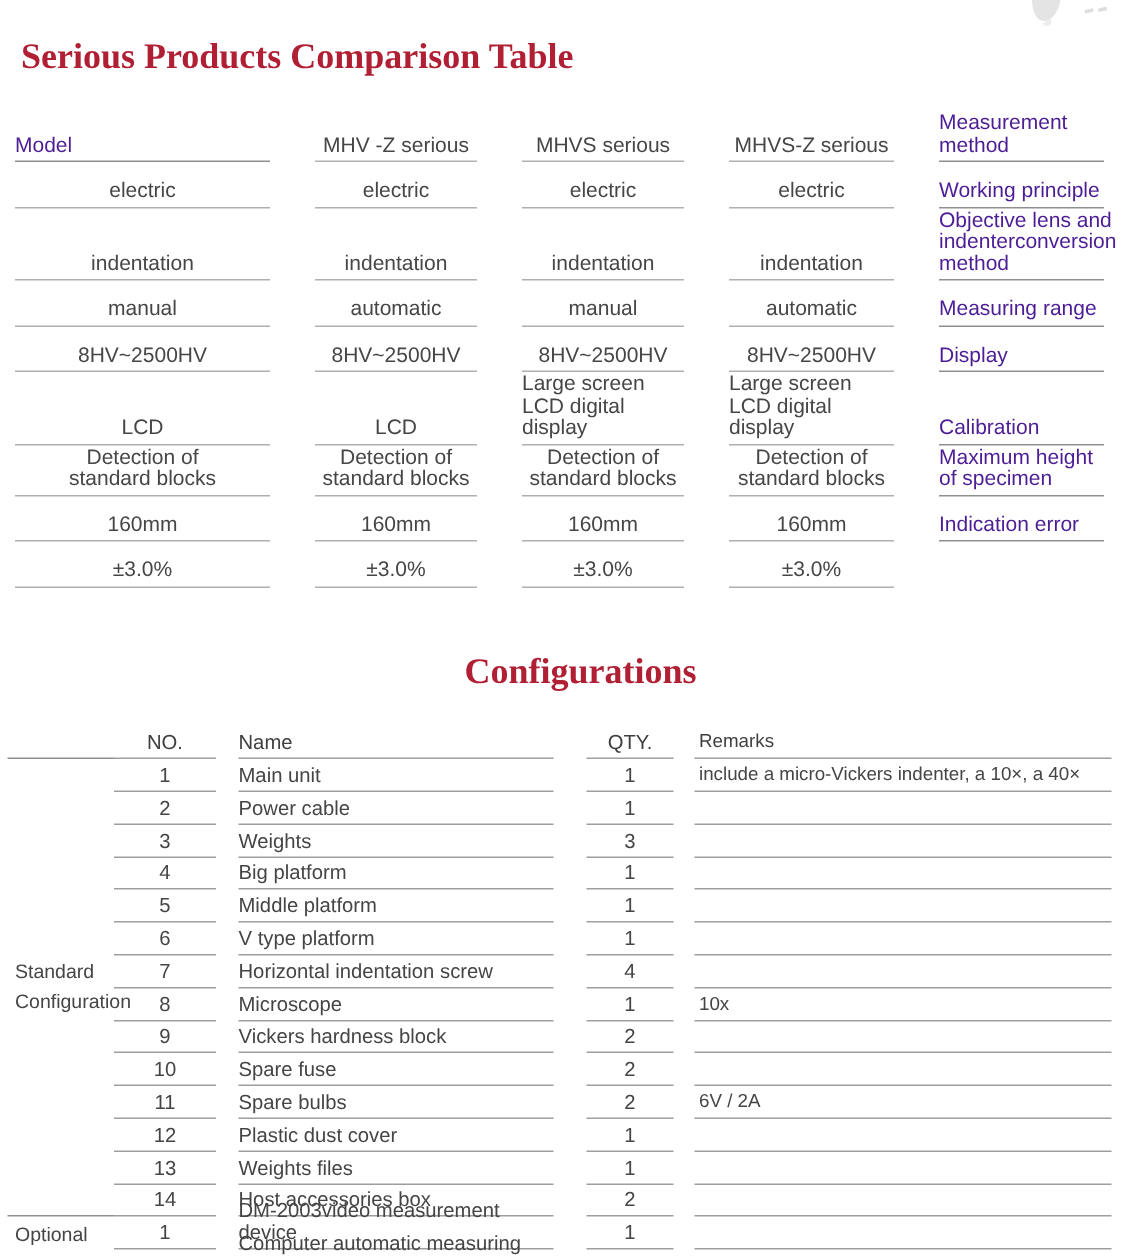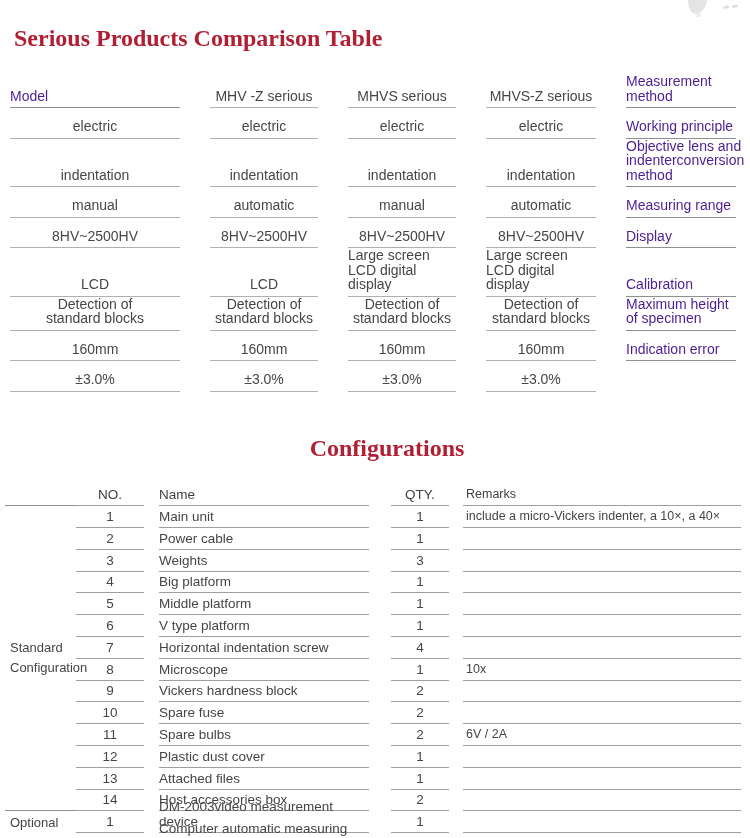--- a/index.html
+++ b/index.html
@@ -196,21 +196,21 @@
     <div class="cfg-cell cfg-left cfg-remarks" style="grid-area: 11 / 8;"></div>
     <div class="cfg-cell cfg-center" style="grid-area: 12 / 2;">11</div>
     <div class="cfg-cell cfg-left" style="grid-area: 12 / 4;">Spare bulbs</div>
     <div class="cfg-cell cfg-center" style="grid-area: 12 / 6;">2</div>
     <div class="cfg-cell cfg-left cfg-remarks" style="grid-area: 12 / 8;">6V / 2A</div>
     <div class="cfg-cell cfg-center" style="grid-area: 13 / 2;">12</div>
     <div class="cfg-cell cfg-left" style="grid-area: 13 / 4;">Plastic dust cover</div>
     <div class="cfg-cell cfg-center" style="grid-area: 13 / 6;">1</div>
     <div class="cfg-cell cfg-left cfg-remarks" style="grid-area: 13 / 8;"></div>
     <div class="cfg-cell cfg-center" style="grid-area: 14 / 2;">13</div>
-    <div class="cfg-cell cfg-left" style="grid-area: 14 / 4;">Attached files</div>
+    <div class="cfg-cell cfg-left" style="grid-area: 14 / 4;">Weights files</div>
     <div class="cfg-cell cfg-center" style="grid-area: 14 / 6;">1</div>
     <div class="cfg-cell cfg-left cfg-remarks" style="grid-area: 14 / 8;"></div>
     <div class="cfg-cell cfg-center" style="grid-area: 15 / 2;">14</div>
     <div class="cfg-cell cfg-left" style="grid-area: 15 / 4;">Host accessories box</div>
     <div class="cfg-cell cfg-center" style="grid-area: 15 / 6;">2</div>
     <div class="cfg-cell cfg-left cfg-remarks" style="grid-area: 15 / 8;"></div>
     <div class="cfg-cell cfg-group bordered" style="grid-area: 16 / 1 / span 2;">Optional
 Configuration</div>
     <div class="cfg-cell cfg-center" style="grid-area: 16 / 2;">1</div>
     <div class="cfg-cell cfg-left" style="grid-area: 16 / 4;">DM-2003video measurement device</div>

